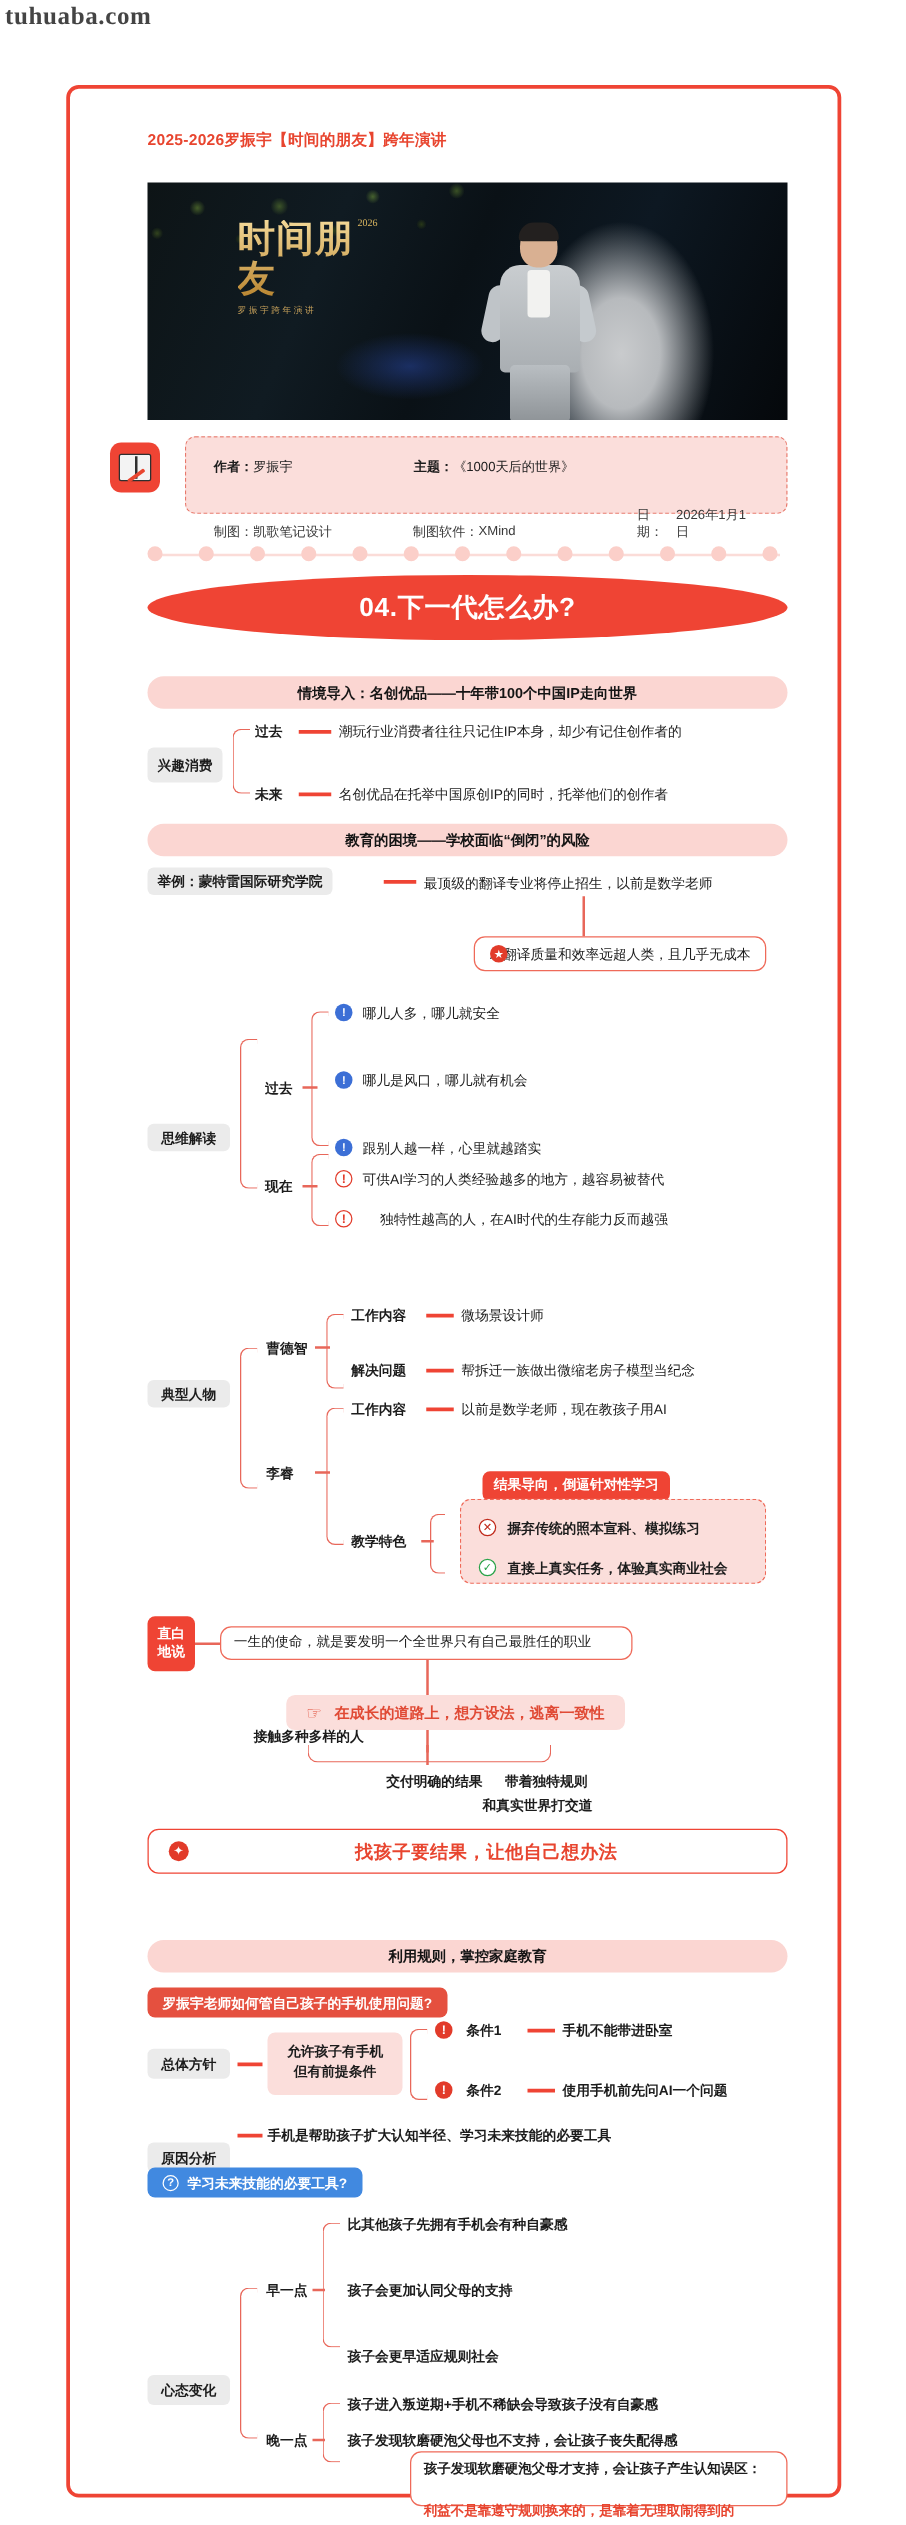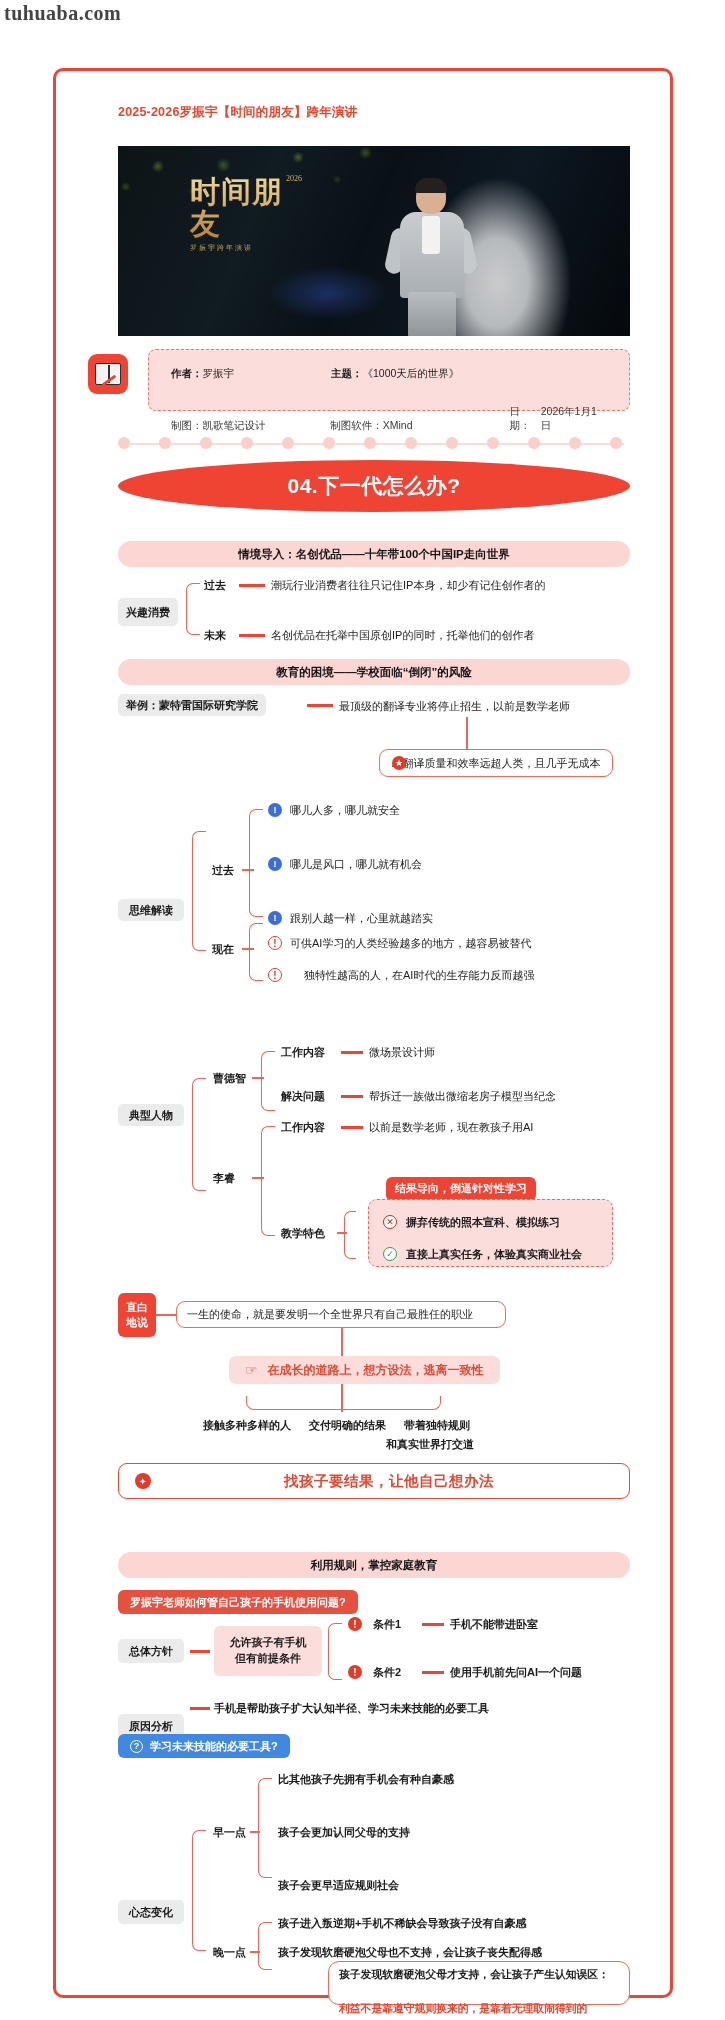--- a/index.html
+++ b/index.html
@@ -362,21 +362,21 @@
     <span>一生的使命，就是要发明一个全世界只有自己最胜任的职业</span>
   </div>
   <div class="vl" style="left:285px; top:1257px; height:28px"></div>
   <div class="pointer-box" style="left:173px; top:1285px; height:28px">
     <span class="hand">☞</span>
     <span>在成长的道路上，想方设法，逃离一致性</span>
   </div>
   <div class="vl" style="left:285px; top:1313px; height:18px"></div>
   <div class="brace-b" style="left:190px; top:1325px; width:195px; height:14px"></div>
   <div class="vl" style="left:285px; top:1325px; height:16px"></div>
-  <div class="t b" style="left:147px; top:1347px">接触多种多样的人</div>
+  <div class="t b" style="left:147px; top:1311px">接触多种多样的人</div>
   <div class="t b" style="left:253px; top:1347px">交付明确的结果</div>
   <div class="t b" style="left:348px; top:1347px">带着独特规则</div>
   <div class="t b" style="left:330px; top:1366px">和真实世界打交道</div>
 
   <div class="result-box" style="left:62px; top:1392px; width:512px; height:36px">
     <span class="ic ex">✦</span>
     <span class="txt">找孩子要结果，让他自己想办法</span>
   </div>
 
   <div class="subhead" style="top:1481px">利用规则，掌控家庭教育</div>
@@ -416,19 +416,19 @@
   <div class="t b" style="left:222px; top:1701px">比其他孩子先拥有手机会有种自豪感</div>
   <div class="t b" style="left:222px; top:1754px">孩子会更加认同父母的支持</div>
   <div class="t b" style="left:222px; top:1807px">孩子会更早适应规则社会</div>
 
   <div class="t b" style="left:157px; top:1874px">晚一点</div>
   <div class="brace" style="left:202px; top:1851px; width:14px; height:48px"></div>
   <div class="hl" style="left:194px; top:1880px; width:10px"></div>
   <div class="t b" style="left:222px; top:1845px">孩子进入叛逆期+手机不稀缺会导致孩子没有自豪感</div>
   <div class="t b" style="left:222px; top:1874px">孩子发现软磨硬泡父母也不支持，会让孩子丧失配得感</div>
 
-  <div class="callout plain" style="left:272px; top:1890px; width:302px; height:44px; padding:6px 10px;border-radius:11px;">
+  <div class="callout plain" style="left:272px; top:1890px; width:302px; height:44px; padding:6px 10px;">
     <div class="t b" style="position:static; white-space:nowrap; font-size:10.8px;">孩子发现软磨硬泡父母才支持，会让孩子产生认知误区：</div>
     <div class="t b" style="position:static; white-space:nowrap; font-size:10.8px; color:#e8452f; margin-top:20px;">利益不是靠遵守规则换来的，是靠着无理取闹得到的</div>
   </div>
 
  </div>
 </div>
 
 </body></html>

